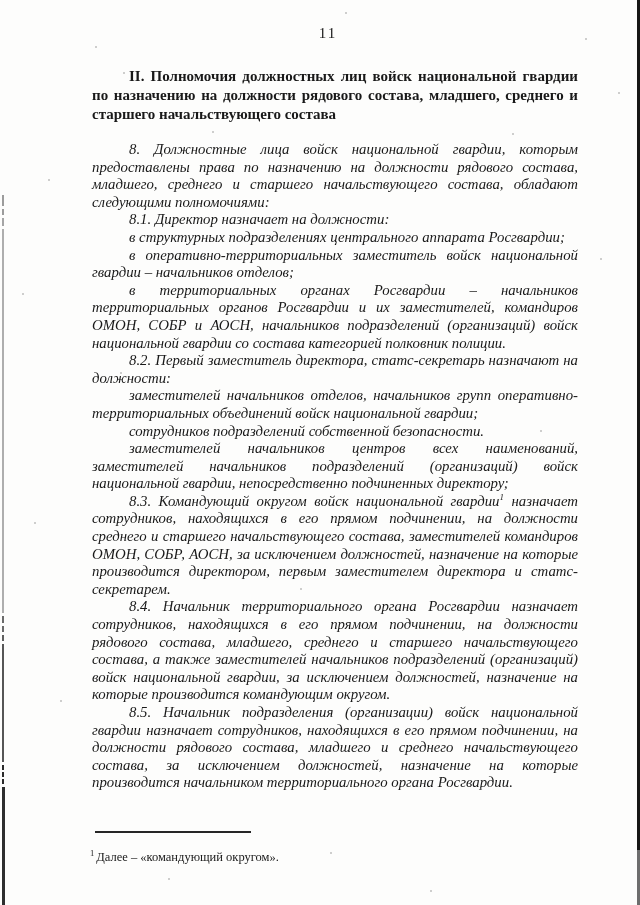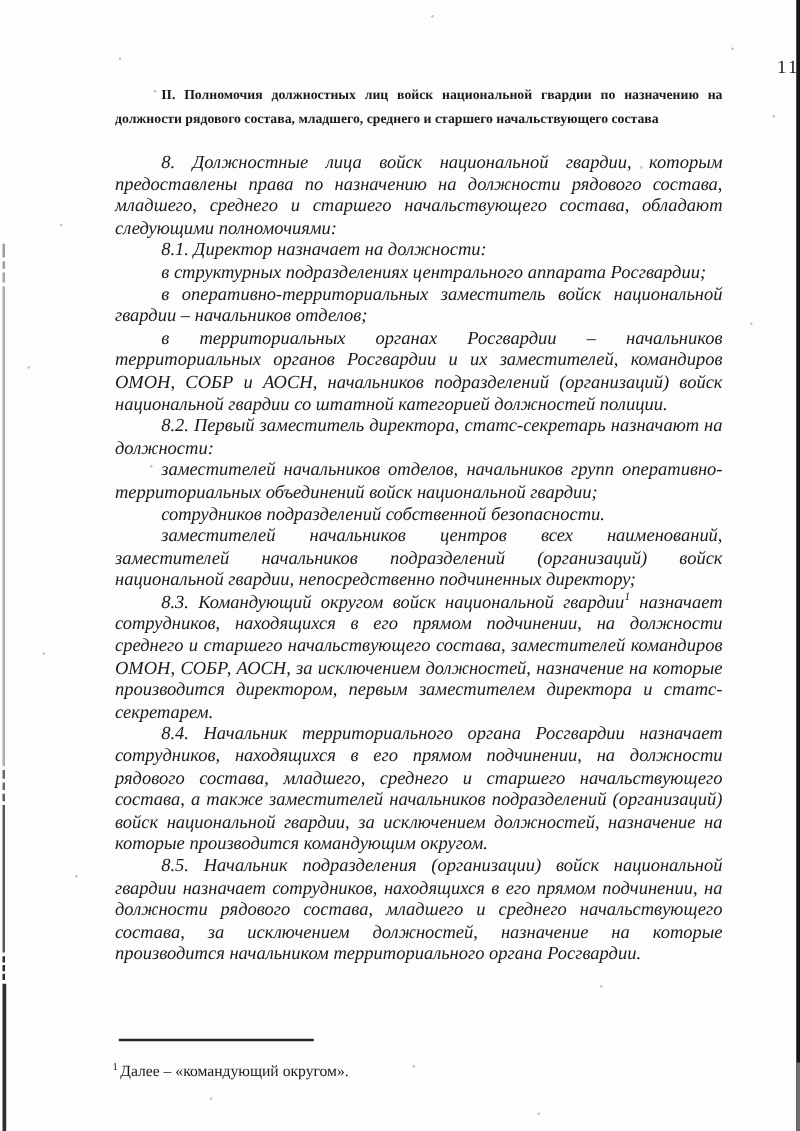--- a/index.html
+++ b/index.html
@@ -5,29 +5,29 @@
   html,body{margin:0;padding:0;background:#e8e8e8;}
   .page{
     position:relative;
     width:640px;height:905px;
     background:#fdfdfc;
     overflow:hidden;
     font-family:"Liberation Serif","DejaVu Serif",serif;
     color:#191919;
   }
   .page-number{
-    position:absolute;top:46px;left:0;width:100%;
-    text-align:right;font-size:15px;letter-spacing:2px;
+    position:absolute;top:25px;left:0;width:100%;
+    text-align:center;font-size:15px;letter-spacing:2px;
     padding-left:16px;box-sizing:border-box;
   }
   .content{
     position:absolute;left:92px;top:67px;width:486px;
   }
   .heading{
-    font-size:11px;font-weight:700;line-height:19px;
+    font-size:15px;font-weight:700;line-height:19px;
     text-align:justify;text-indent:37px;
     margin:0 0 17px 0;
   }
   .doc-body p{
     margin:0;
     font-size:14.8px;line-height:17.6px;
     text-align:justify;text-indent:37px;font-style:italic;
   }
   .doc-body sup{
     font-size:9px;line-height:0;vertical-align:super;
@@ -60,21 +60,21 @@
 
   <div class="page-number">11</div>
 
   <div class="content">
     <h1 class="heading">II. Полномочия должностных лиц войск национальной гвардии по назначению на должности рядового состава, младшего, среднего и старшего начальствующего состава</h1>
     <div class="doc-body" id="doc-body">
         <p>8. Должностные лица войск национальной гвардии, которым предоставлены права по назначению на должности рядового состава, младшего, среднего и старшего начальствующего состава, обладают следующими полномочиями:</p>
         <p>8.1. Директор назначает на должности:</p>
         <p>в структурных подразделениях центрального аппарата Росгвардии;</p>
         <p>в оперативно-территориальных заместитель войск национальной гвардии – начальников отделов;</p>
-        <p>в территориальных органах Росгвардии – начальников территориальных органов Росгвардии и их заместителей, командиров ОМОН, СОБР и АОСН, начальников подразделений (организаций) войск национальной гвардии со штатной категорией должностей полиции.</p>
+        <p>в территориальных органах Росгвардии – начальников территориальных органов Росгвардии и их заместителей, командиров ОМОН, СОБР и АОСН, начальников подразделений (организаций) войск национальной гвардии со состава категорией полковник полиции.</p>
         <p>8.2. Первый заместитель директора, статс-секретарь назначают на должности:</p>
         <p>заместителей начальников отделов, начальников групп оперативно-территориальных объединений войск национальной гвардии;</p>
         <p>сотрудников подразделений собственной безопасности.</p>
         <p>заместителей начальников центров всех наименований, заместителей начальников подразделений (организаций) войск национальной гвардии, непосредственно подчиненных директору;</p>
         <p>8.3. Командующий округом войск национальной гвардии<sup>1</sup> назначает сотрудников, находящихся в его прямом подчинении, на должности среднего и старшего начальствующего состава, заместителей командиров ОМОН, СОБР, АОСН, за исключением должностей, назначение на которые производится директором, первым заместителем директора и статс-секретарем.</p>
         <p>8.4. Начальник территориального органа Росгвардии назначает сотрудников, находящихся в его прямом подчинении, на должности рядового состава, младшего, среднего и старшего начальствующего состава, а также заместителей начальников подразделений (организаций) войск национальной гвардии, за исключением должностей, назначение на которые производится командующим округом.</p>
         <p>8.5. Начальник подразделения (организации) войск национальной гвардии назначает сотрудников, находящихся в его прямом подчинении, на должности рядового состава, младшего и среднего начальствующего состава, за исключением должностей, назначение на которые производится начальником территориального органа Росгвардии.</p>
       </div>
   </div>
 

